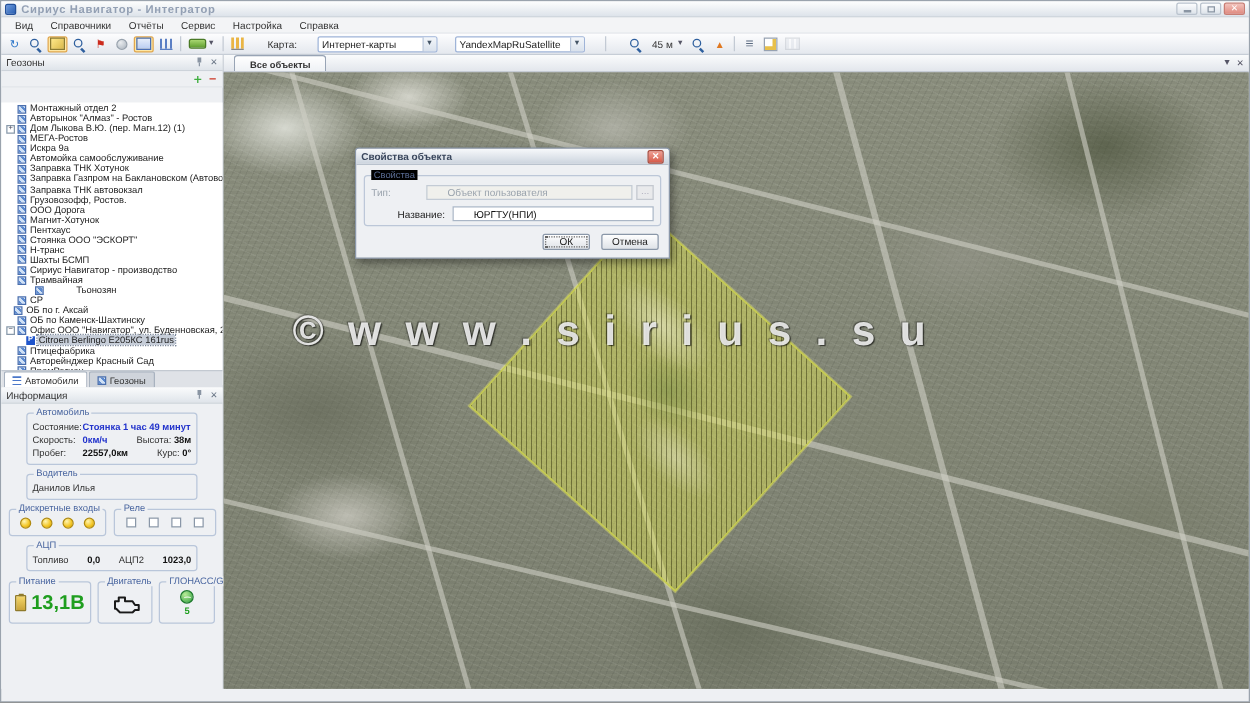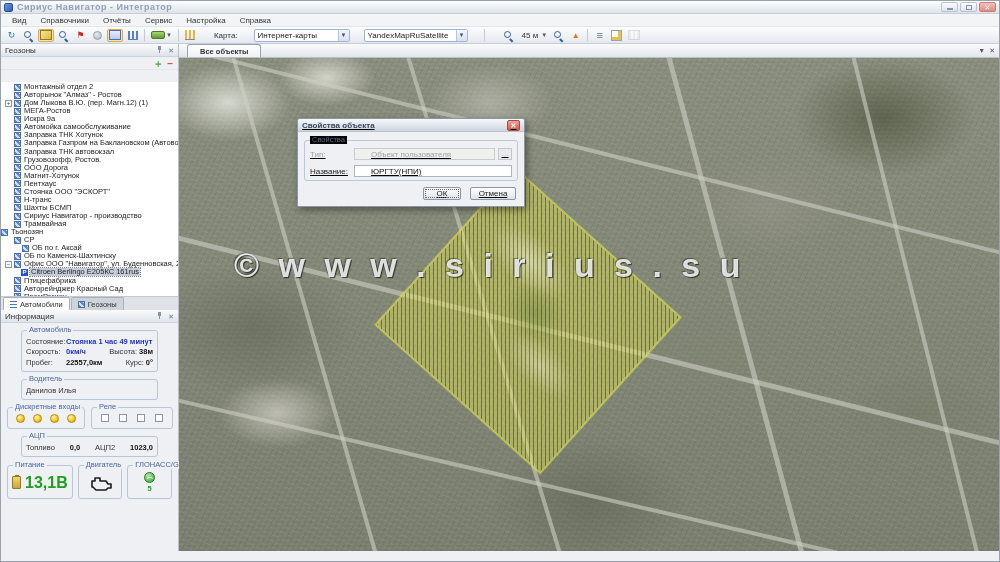--- a/index.html
+++ b/index.html
@@ -136,21 +136,21 @@
     background-color:rgba(228,232,84,.45);
     background-image:
       repeating-linear-gradient(48deg,rgba(35,35,0,.45) 0 1px,transparent 1px 4px),
       radial-gradient(70px 35px at 32% 28%,rgba(245,245,215,.55),transparent 70%),
       radial-gradient(60px 30px at 68% 62%,rgba(240,240,210,.45),transparent 70%),
       radial-gradient(50px 40px at 50% 45%,rgba(120,140,70,.5),transparent 70%);
     border:1px solid #c9cf4e;box-shadow:0 0 0 1px rgba(255,255,110,.35);}
   .watermark{position:absolute;left:55px;top:188px;font-size:34px;font-weight:bold;color:rgba(255,255,255,.85);letter-spacing:5px;white-space:nowrap;text-shadow:1px 1px 1px rgba(0,0,0,.65),-1px -1px 1px rgba(0,0,0,.4);}
 
   
-  .dialog{position:absolute;left:118px;top:60px;width:228px;background:#eef0f3;border:1px solid #8a97a8;box-shadow:2px 3px 7px rgba(0,0,0,.4);border-radius:3px 3px 0 0;text-decoration:underline;}
+  .dialog{position:absolute;left:105px;top:60px;width:252px;background:#eef0f3;border:1px solid #8a97a8;box-shadow:2px 3px 7px rgba(0,0,0,.4);border-radius:3px 3px 0 0;}
   .dtitle{height:13px;background:linear-gradient(#f7f9fb,#ccd4de);border-bottom:1px solid #b9c2cd;display:flex;align-items:center;padding:0 4px;font-size:8px;font-weight:bold;color:#39465c;border-radius:2px 2px 0 0;}
   .dclose{margin-left:auto;width:13px;height:11px;background:linear-gradient(#f0a095,#d65948);border:1px solid #a84a3c;border-radius:2px;color:#fff;font-size:7px;line-height:9px;text-align:center;}
   .dgroup{position:relative;margin:8px 6px 3px;border:1px solid #bcc7d8;border-radius:3px;padding:7px 5px 2px;}
   .dglabel{position:absolute;top:-5px;left:5px;background:#000000;padding:0 2px;font-size:7.5px;color:#5a6c94;line-height:8px;}
   .drow{display:flex;align-items:center;margin-bottom:5px;font-size:8px;}
   .dlab{width:44px;color:#222;flex:none;}
   .dlab.dis{color:#9aa3ad;}
   .dinput{flex:1;height:12px;border:1px solid #aab6c6;background:#fff;font-size:8px;font-family:"Liberation Sans",sans-serif;padding:0 16px;color:#111;min-width:0;}
   .dinput.dis{background:#f0f0ec;color:#9aa3ad;border-color:#c3cbd5;}
   .dots{width:14px;height:12px;margin-left:3px;border:1px solid #c3c8d0;background:#e9eaec;color:#aab;font-size:7px;text-align:center;line-height:10px;flex:none;}
@@ -321,29 +321,29 @@
           <span class="tlbl">Шахты БСМП</span>
         </div>
         <div class="trow" style="padding-left: 13px;">
           <span class="ticn zone"></span>
           <span class="tlbl">Сириус Навигатор - производство</span>
         </div>
         <div class="trow" style="padding-left: 13px;">
           <span class="ticn zone"></span>
           <span class="tlbl">Трамвайная</span>
         </div>
-        <div class="trow" style="padding-left: 0;">
+        <div class="trow" style="padding-left: 27px; gap: 23px;">
           <span class="ticn zone"></span>
           <span class="tlbl">Тьонозян</span>
         </div>
         <div class="trow" style="padding-left: 13px;">
           <span class="ticn zone"></span>
           <span class="tlbl">СР</span>
         </div>
-        <div class="trow" style="padding-left: 21px;">
+        <div class="trow" style="padding-left: 10px;">
           <span class="ticn zone"></span>
           <span class="tlbl">ОБ по г. Аксай</span>
         </div>
         <div class="trow" style="padding-left: 13px;">
           <span class="ticn zone"></span>
           <span class="tlbl">ОБ по Каменск-Шахтинску</span>
         </div>
         <div class="trow" style="padding-left: 4px;">
           <span class="texp">−</span>
           <span class="ticn zone"></span>
@@ -504,21 +504,21 @@
           <span>Свойства объекта</span>
           <span class="dclose">✕</span>
         </div>
         <div class="dgroup">
           <span class="dglabel">Свойства</span>
           <div class="drow">
             <span class="dlab dis">Тип:</span>
             <input class="dinput dis" disabled="" value="Объект пользователя" style="">
             <span class="dots">…</span>
           </div>
-          <div class="drow" style="margin-bottom:1px;">
+          <div class="drow" style="margin-bottom:1px;margin-left:21px;">
             <span class="dlab">Название:</span>
             <input class="dinput" value="ЮРГТУ(НПИ)" style="">
           </div>
         </div>
         <div class="dbtns">
           <div class="dbtn ok">ОК</div>
           <div class="dbtn cancel">Отмена</div>
         </div>
       </div>
     </div>

